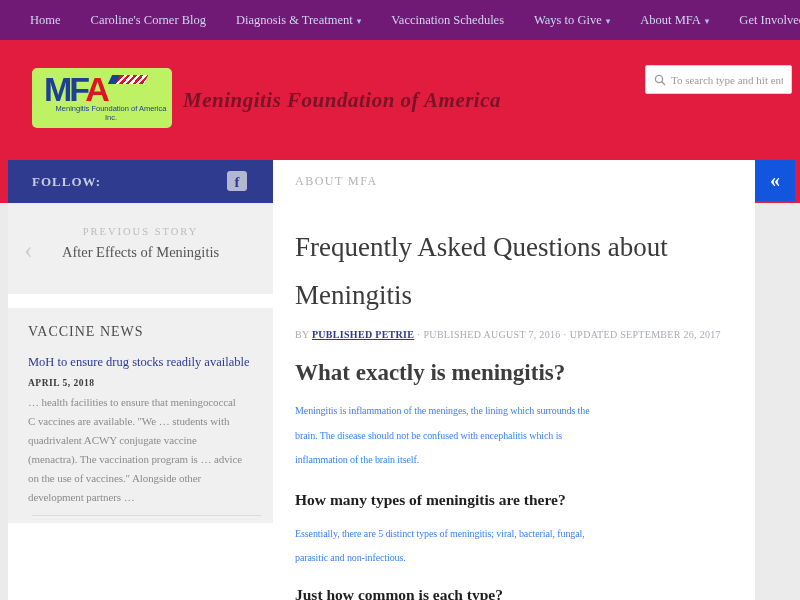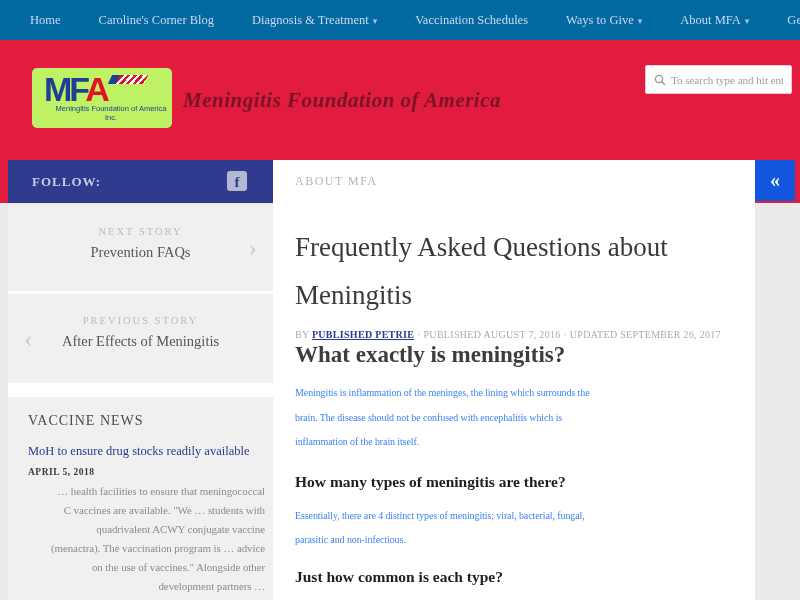--- a/index.html
+++ b/index.html
@@ -1,22 +1,22 @@
 <!DOCTYPE html>
 <html><head>
 <meta charset="utf-8">
 <style>
   * { margin:0; padding:0; box-sizing:border-box; }
   html,body { width:800px; height:600px; overflow:hidden; background:#ebebeb;
               font-family:"Liberation Serif", serif; }
 
   
   .topnav { position:absolute; left:0; top:0; width:800px; height:40px;
-            background:#0369a1; display:flex; align-items:center;
-            padding-left:30px; column-gap:38px; }
+            background:#701a75; display:flex; align-items:center;
+            padding-left:30px; column-gap:30px; }
   .topnav a { color:#ccd8f0; font-size:12.5px; text-decoration:none; white-space:nowrap; }
   .topnav .caret { font-size:9px; color:#a9bfe8; margin-left:4px; }
   .nav-expand { margin-left:auto; margin-right:14px; display:flex; align-items:center; }
 
   
   .red-header { position:absolute; left:0; top:40px; width:800px; height:163px;
                 background:#e11c3e; }
   .logo-box { position:absolute; left:32px; top:28px; width:140px; height:60px;
               background:#bef264; border-radius:5px; overflow:hidden; }
   .logo-letters { position:absolute; left:12px; top:2px; font-size:34px; font-weight:bold;
@@ -57,21 +57,21 @@
   .main-panel { position:absolute; left:273px; top:160px; width:482px; height:440px;
                 background:#ffffff; overflow:hidden; }
   .breadcrumb-bar { height:43px; display:flex; align-items:center; padding-left:22px; }
   .breadcrumb-bar span { color:#b3b3b3; font-size:12px; letter-spacing:1.5px; }
   .article { padding:0 14px 0 22px; }
   .article h1 { font-size:27px; font-weight:normal; color:#3a3a3a; line-height:48px;
                 margin-top:20px; white-space:pre-line; }
   .byline { margin-top:10px; font-size:10px; color:#a8aab8; letter-spacing:.3px;
             white-space:nowrap; }
   .byline .author { color:#2b3990; font-weight:bold; }
-  .article h2 { font-size:23px; font-weight:bold; color:#3d3d3d; margin-top:0;
+  .article h2 { font-size:23px; font-weight:bold; color:#3d3d3d; margin-top:18px;
                 line-height:30px; }
   .article p { font-size:10px; color:#3b82f6; line-height:24.5px; white-space:pre-line;
                margin-top:11px; letter-spacing:-.1px; }
   .article h3 { font-size:15.5px; font-weight:bold; color:#1f1f1f; margin-top:16px;
                 line-height:22px; }
   .article h3.last { margin-top:13px; }
 
   
   .sidebar { position:absolute; left:8px; top:205px; width:265px; height:395px;
              overflow:hidden; background:#ffffff; }
@@ -85,21 +85,21 @@
                    font-size:26px; color:#cccccc; }
   .chev-right { right:16px; }
   .chev-left  { left:16px; }
   .block-news { height:215px; padding:16px 8px 0 20px; }
   .news-heading { font-size:14px; color:#4a4a4a; letter-spacing:1px; }
   .news-link { display:block; margin-top:15px; font-size:12.5px; color:#2b3990;
                text-decoration:none; white-space:nowrap; }
   .news-date { margin-top:8px; font-size:9.5px; font-weight:bold; color:#3a3a3a;
                letter-spacing:.5px; }
   .news-excerpt { margin-top:5px; font-size:11px; line-height:19px; color:#8c8c8c;
-                  white-space:pre-line; letter-spacing:-.1px;text-align:right; }
+                  white-space:pre-line; letter-spacing:-.1px; }
   .news-divider { border-top:1px solid #dcdcdc; margin:8px 4px 0 4px; }
 </style>
 </head>
 <body>
 
 <nav class="topnav">
   <a href="#">Home</a>
   <a href="#">Caroline's Corner Blog</a>
   <a href="#"><span>Diagnosis &amp; Treatment</span><span class="caret">▾</span></a>
   <a href="#">Vaccination Schedules</a>
@@ -147,32 +147,27 @@
     <div class="byline">
       <span>BY</span>
       <a href="#" class="author">PUBLISHED PETRIE</a>
       <span>· PUBLISHED AUGUST 7, 2016 · UPDATED SEPTEMBER 26, 2017</span>
     </div>
     <h2>What exactly is meningitis?</h2>
     <p>Meningitis is inflammation of the meninges, the lining which surrounds the
 brain. The disease should not be confused with encephalitis which is
 inflammation of the brain itself.</p>
     <h3>How many types of meningitis are there?</h3>
-    <p>Essentially, there are 4 distinct types of meningitis; viral, bacterial, fungal,
+    <p>Essentially, there are 5 distinct types of meningitis; viral, bacterial, fungal,
 parasitic and non-infectious.</p>
     <h3 class="last">Just how common is each type?</h3>
   </article>
 </main>
 
 <aside class="sidebar">
-  <div class="side-block block-next">
-    <span class="story-label">NEXT STORY</span>
-    <a href="#" class="story-title" style="text-decoration:none;">Prevention FAQs</a>
-    <span class="story-chevron chev-right">›</span>
-  </div>
   <div class="side-block block-prev">
     <span class="story-label">PREVIOUS STORY</span>
     <a href="#" class="story-title" style="text-decoration:none;text-align:center;">After Effects of Meningitis</a>
     <span class="story-chevron chev-left">‹</span>
   </div>
   <div class="side-block block-news">
     <div class="news-heading">VACCINE NEWS</div>
     <a href="#" class="news-link">MoH to ensure drug stocks readily available</a>
     <div class="news-date">APRIL 5, 2018</div>
     <div class="news-excerpt">… health facilities to ensure that meningococcal

